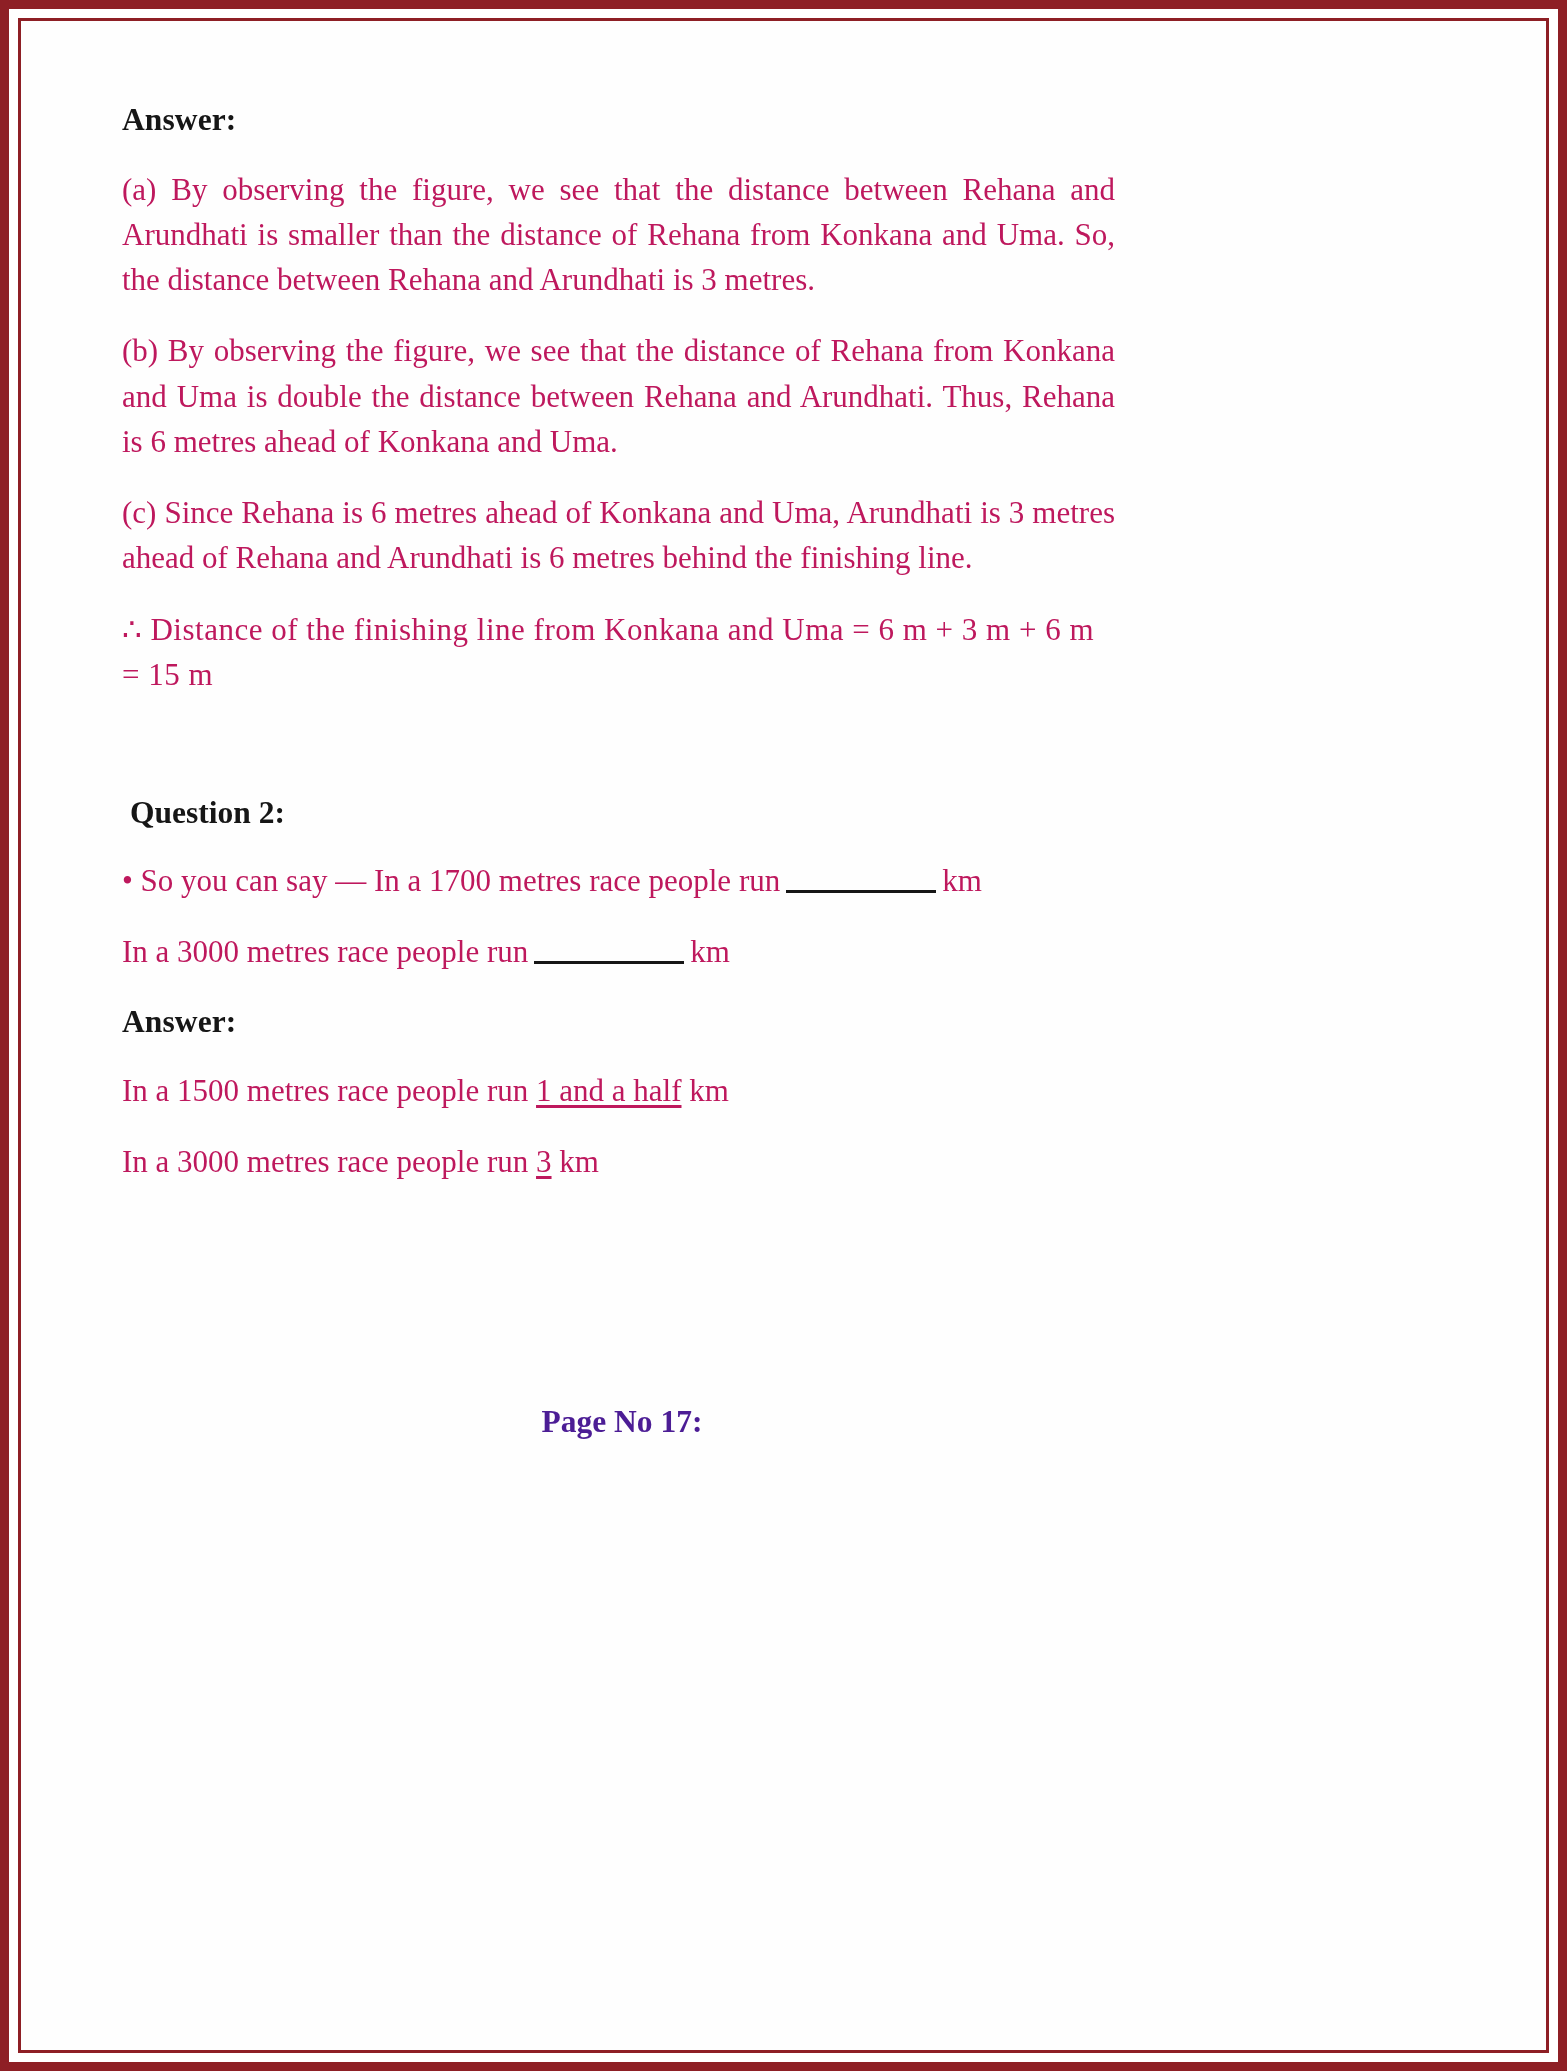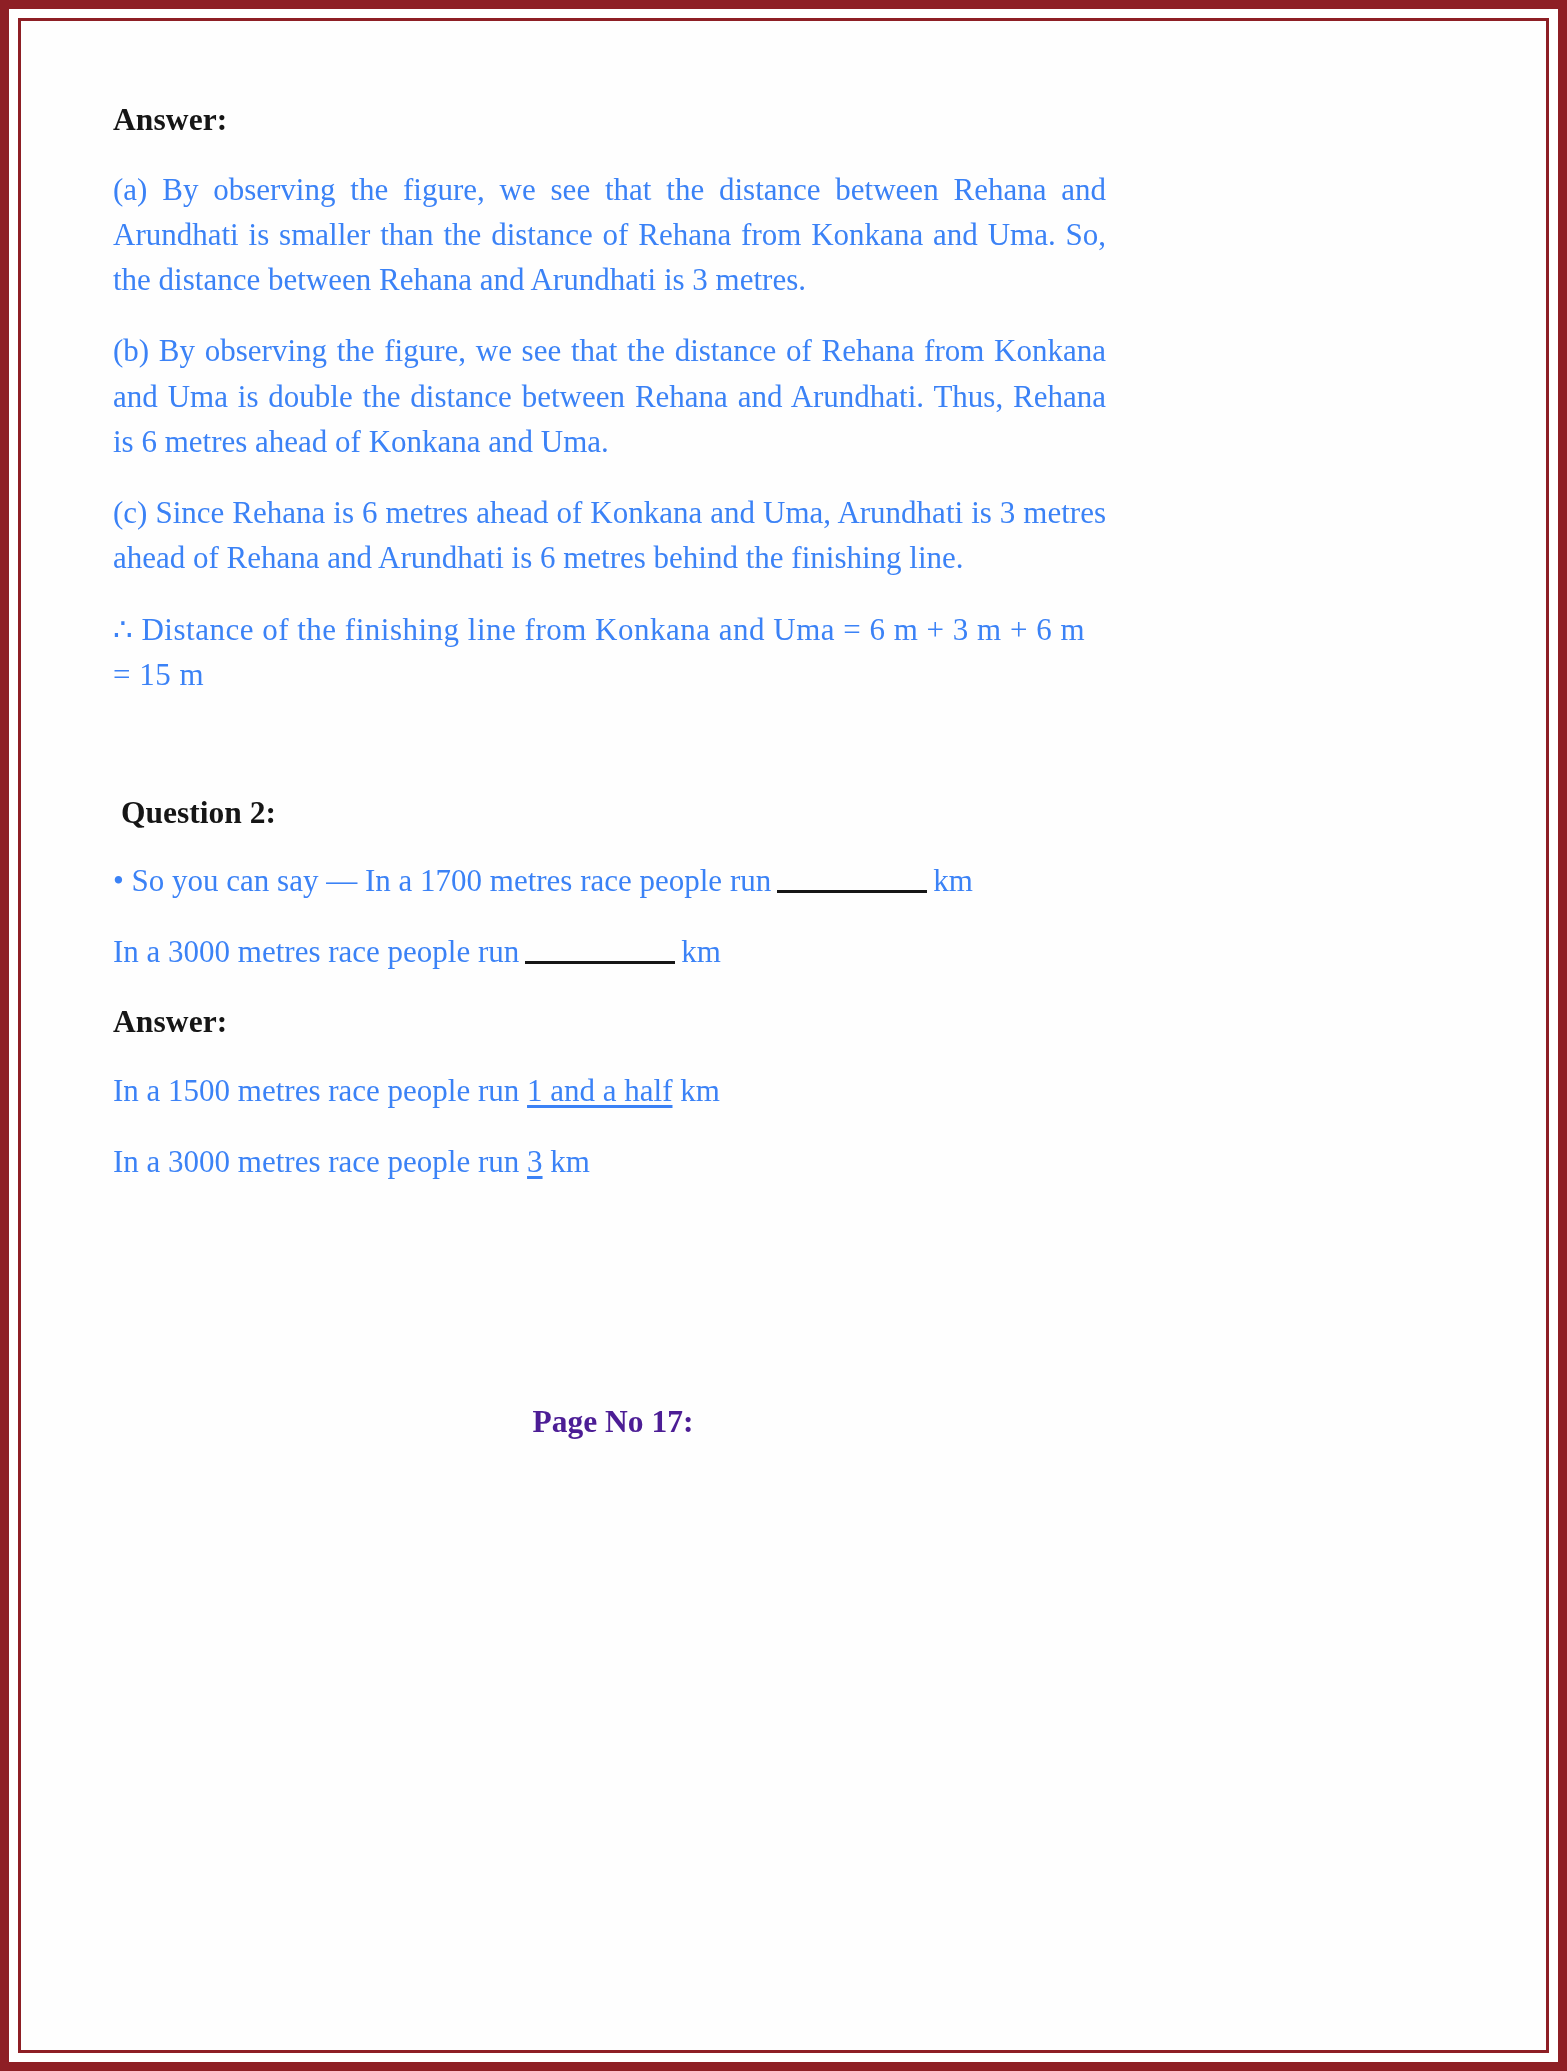--- a/index.html
+++ b/index.html
@@ -30,39 +30,39 @@
     height: 100%;
     box-sizing: border-box;
     border: 3px solid #8e1f25;
     background: #fefefe;
     position: relative;
   }
 
   
   #content {
     position: absolute;
-    left: 92px;
+    left: 101px;
     top: 78px;
     width: 1000px;
     box-sizing: border-box;
   }
 
   .heading {
     font-weight: bold;
     font-size: 31.5px;
     line-height: 1.32;
     color: #161616;
     margin: 0 0 26px 0;
     letter-spacing: 0.1px;
   }
 
   .para {
     font-size: 31px;
     line-height: 1.46;
-    color: #3b82f6;
+    color: #be185d;
     margin: 0 7px 26px 0;
     text-align: justify;
     text-justify: inter-word;
   }
   .para.nojust { text-align: left; }
 
   .gap-big { height: 70px; }
 
   .q-heading {
     font-weight: bold;

